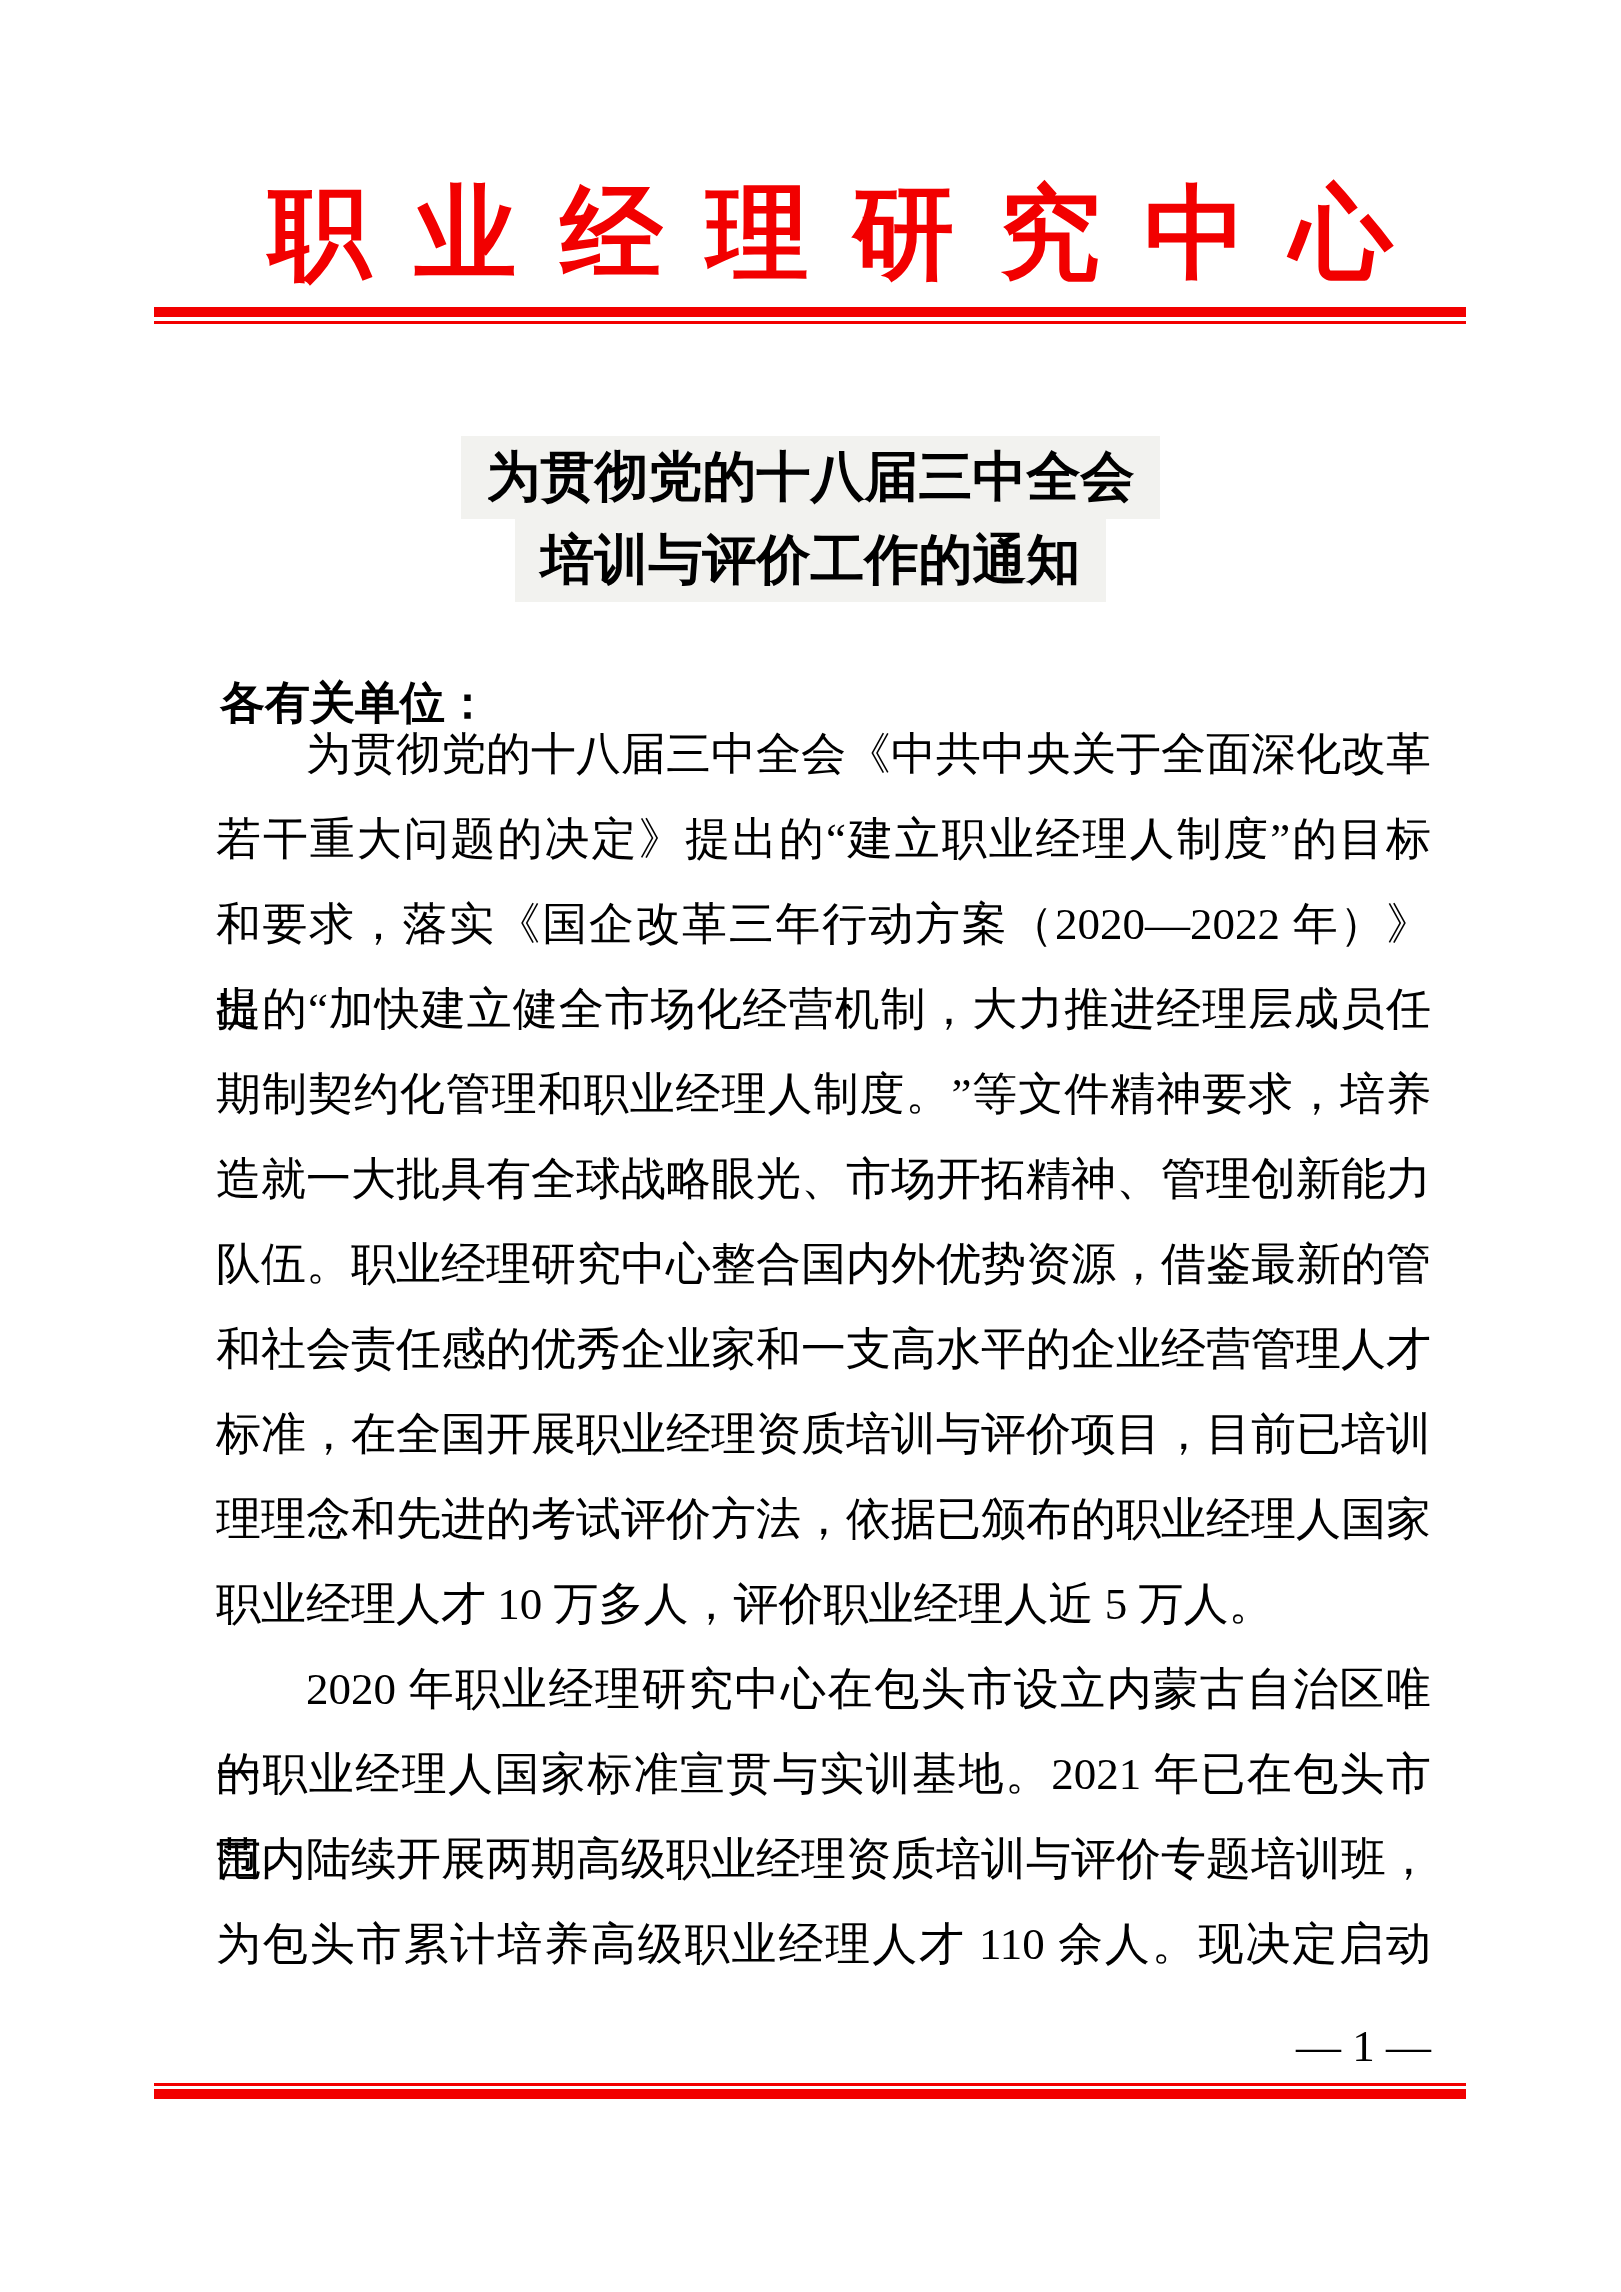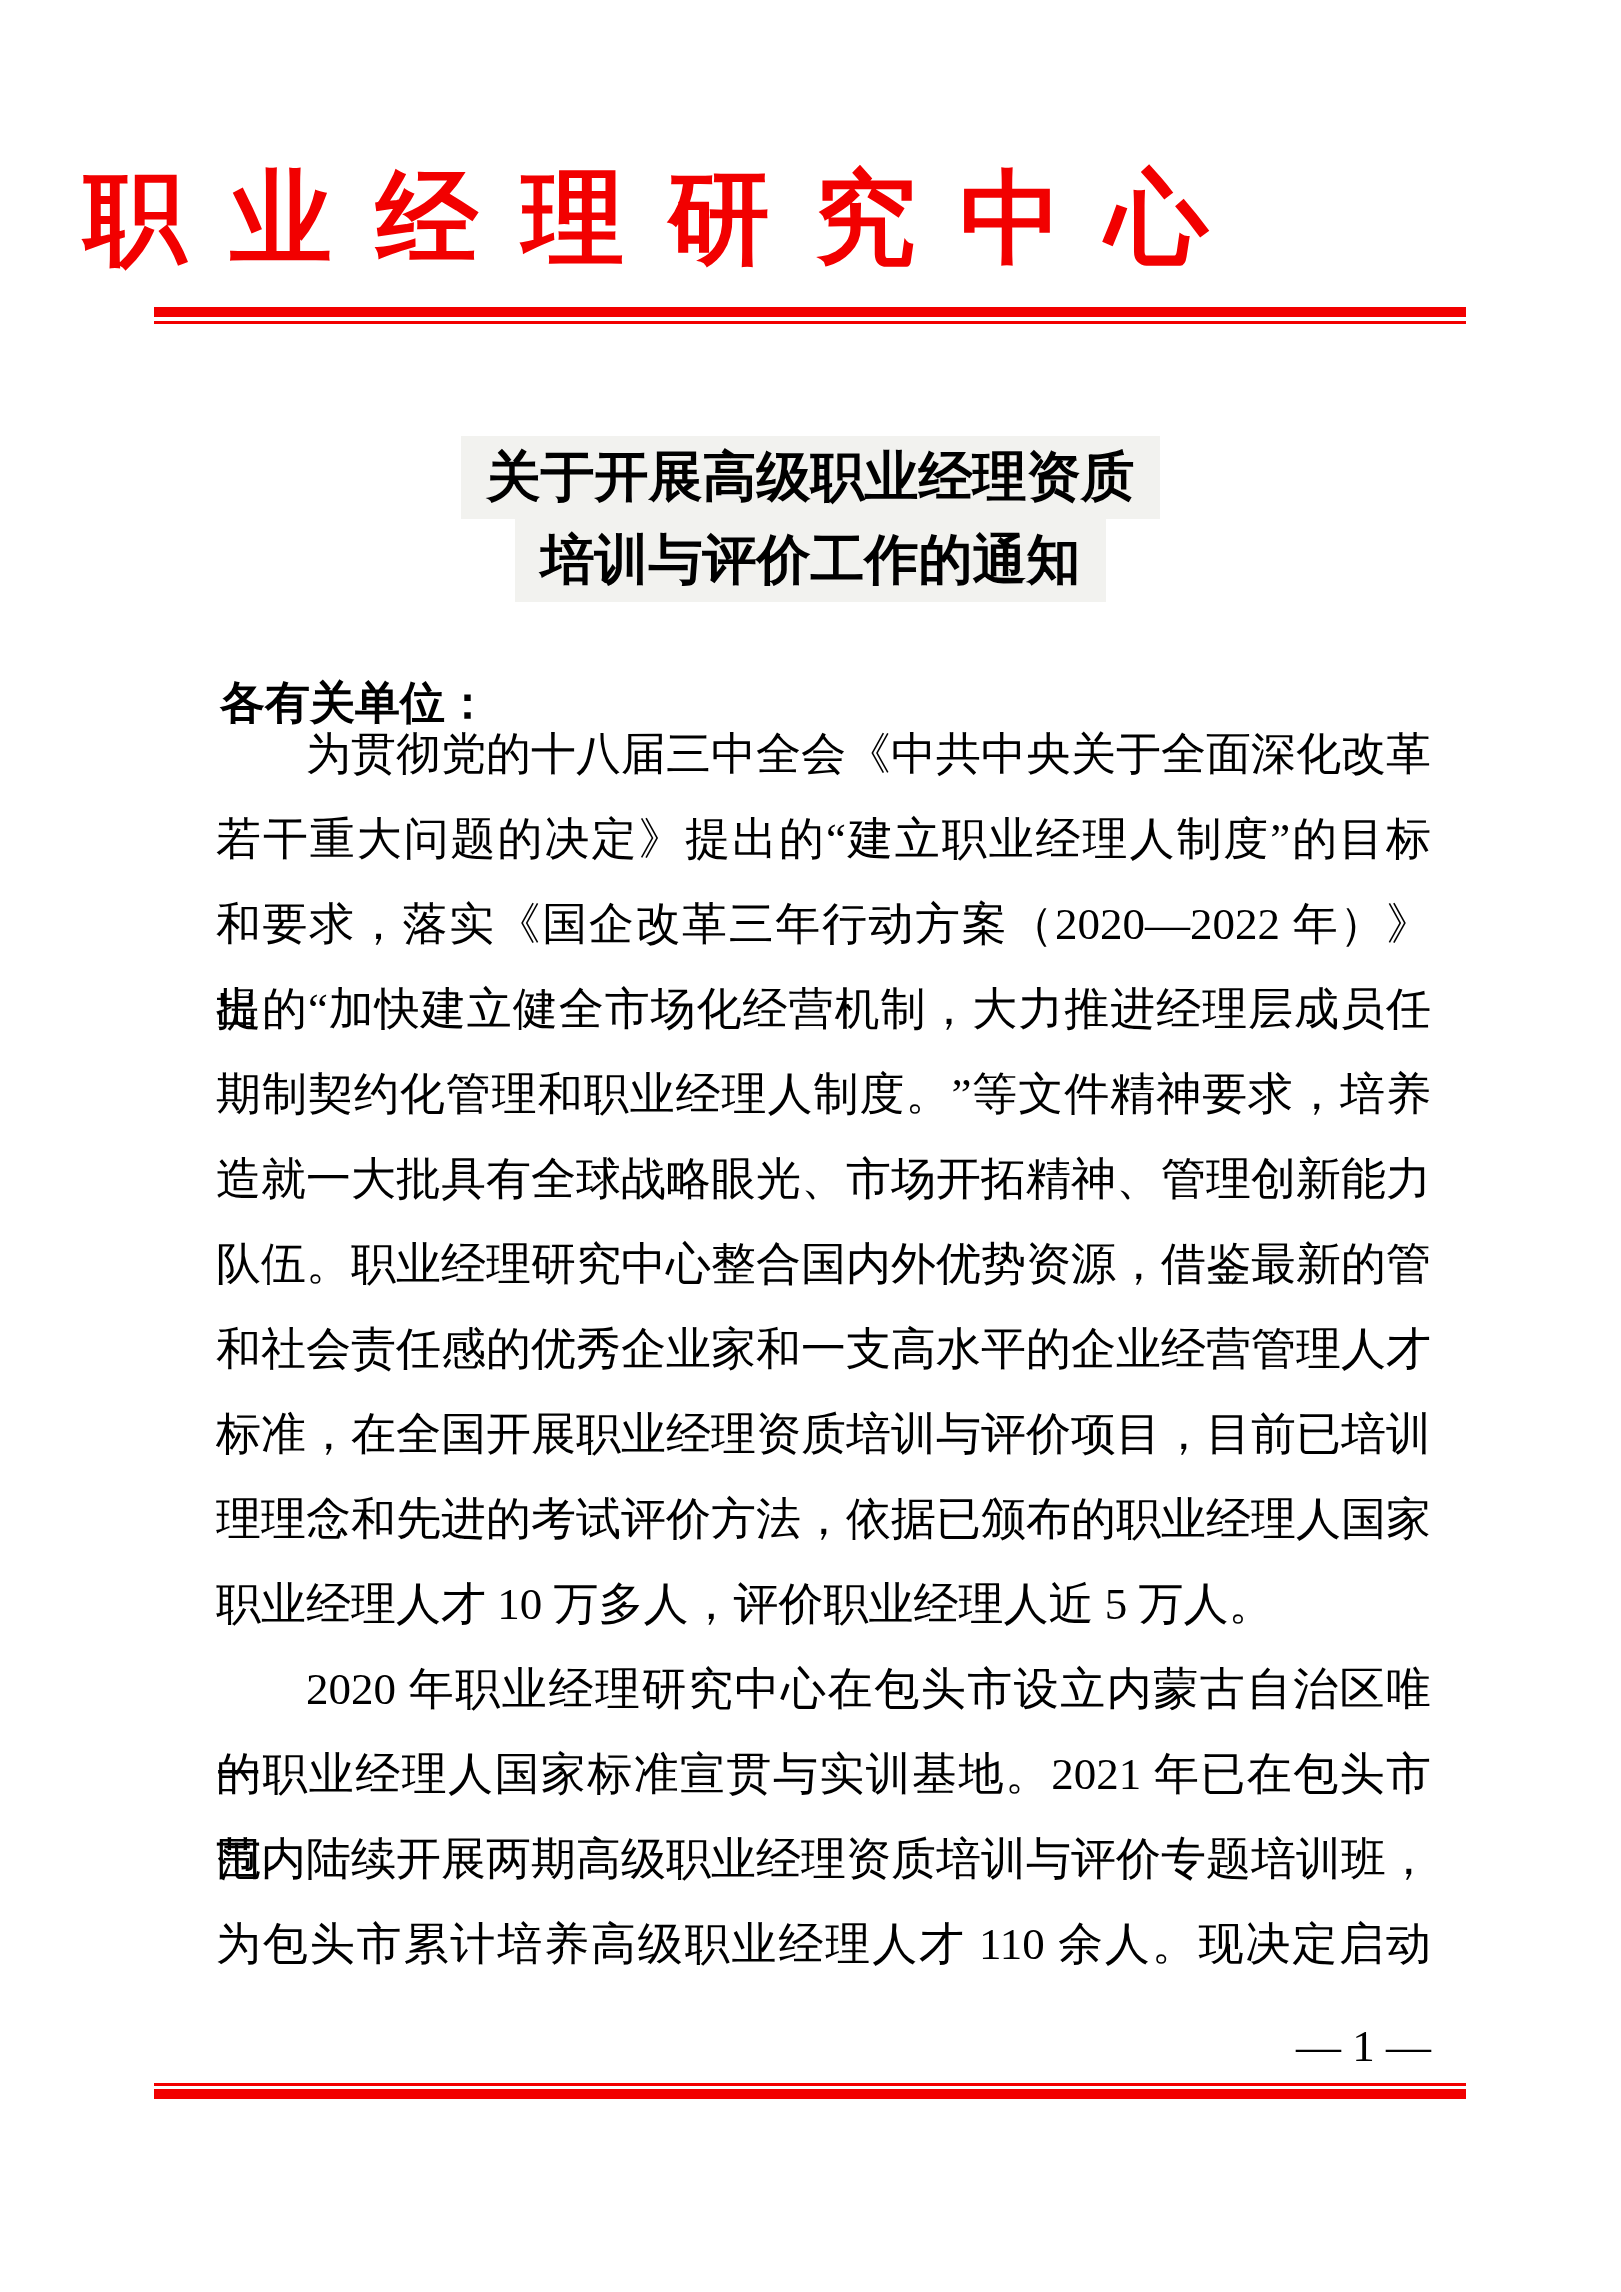--- a/index.html
+++ b/index.html
@@ -16,21 +16,22 @@
     font-family: "Liberation Serif", "DejaVu Serif", serif;
     color: #000000;
   }
 
   
   .letterhead-title {
     position: absolute;
     top: 155px;
     left: 0;
     right: 0;
-    margin: 0;
+    margin: 15px;
+    text-align: center;
     font-size: 102px;
     line-height: 127px;
     font-weight: 700;
     color: #f20000;
     letter-spacing: 44px;
     text-indent: 44px; 
     white-space: nowrap;
     padding-left: 40px;
   }
   .rule {
@@ -110,21 +111,21 @@
 <body>
 
 <div class="page">
 
   <h1 class="letterhead-title">职业经理研究中心</h1>
 
   <div class="rule rule-top-thick"></div>
   <div class="rule rule-top-thin"></div>
 
   <div class="doc-title">
-    <span class="tl">关于开展高级职业经理资质</span><br>
+    <span class="tl">为贯彻党的十八届三中全会</span><br>
     <span class="tl">培训与评价工作的通知</span>
   </div>
 
   <p class="salutation">各有关单位：</p>
 
   <div class="body-lines" id="body-lines">
       <div class="line just indent">为贯彻党的十八届三中全会《中共中央关于全面深化改革</div>
       <div class="line just">若干重大问题的决定》提出的“建立职业经理人制度”的目标</div>
       <div class="line just">和要求，落实《国企改革三年行动方案（2020—2022 年）》提</div>
       <div class="line just">出的“加快建立健全市场化经营机制，大力推进经理层成员任</div>

